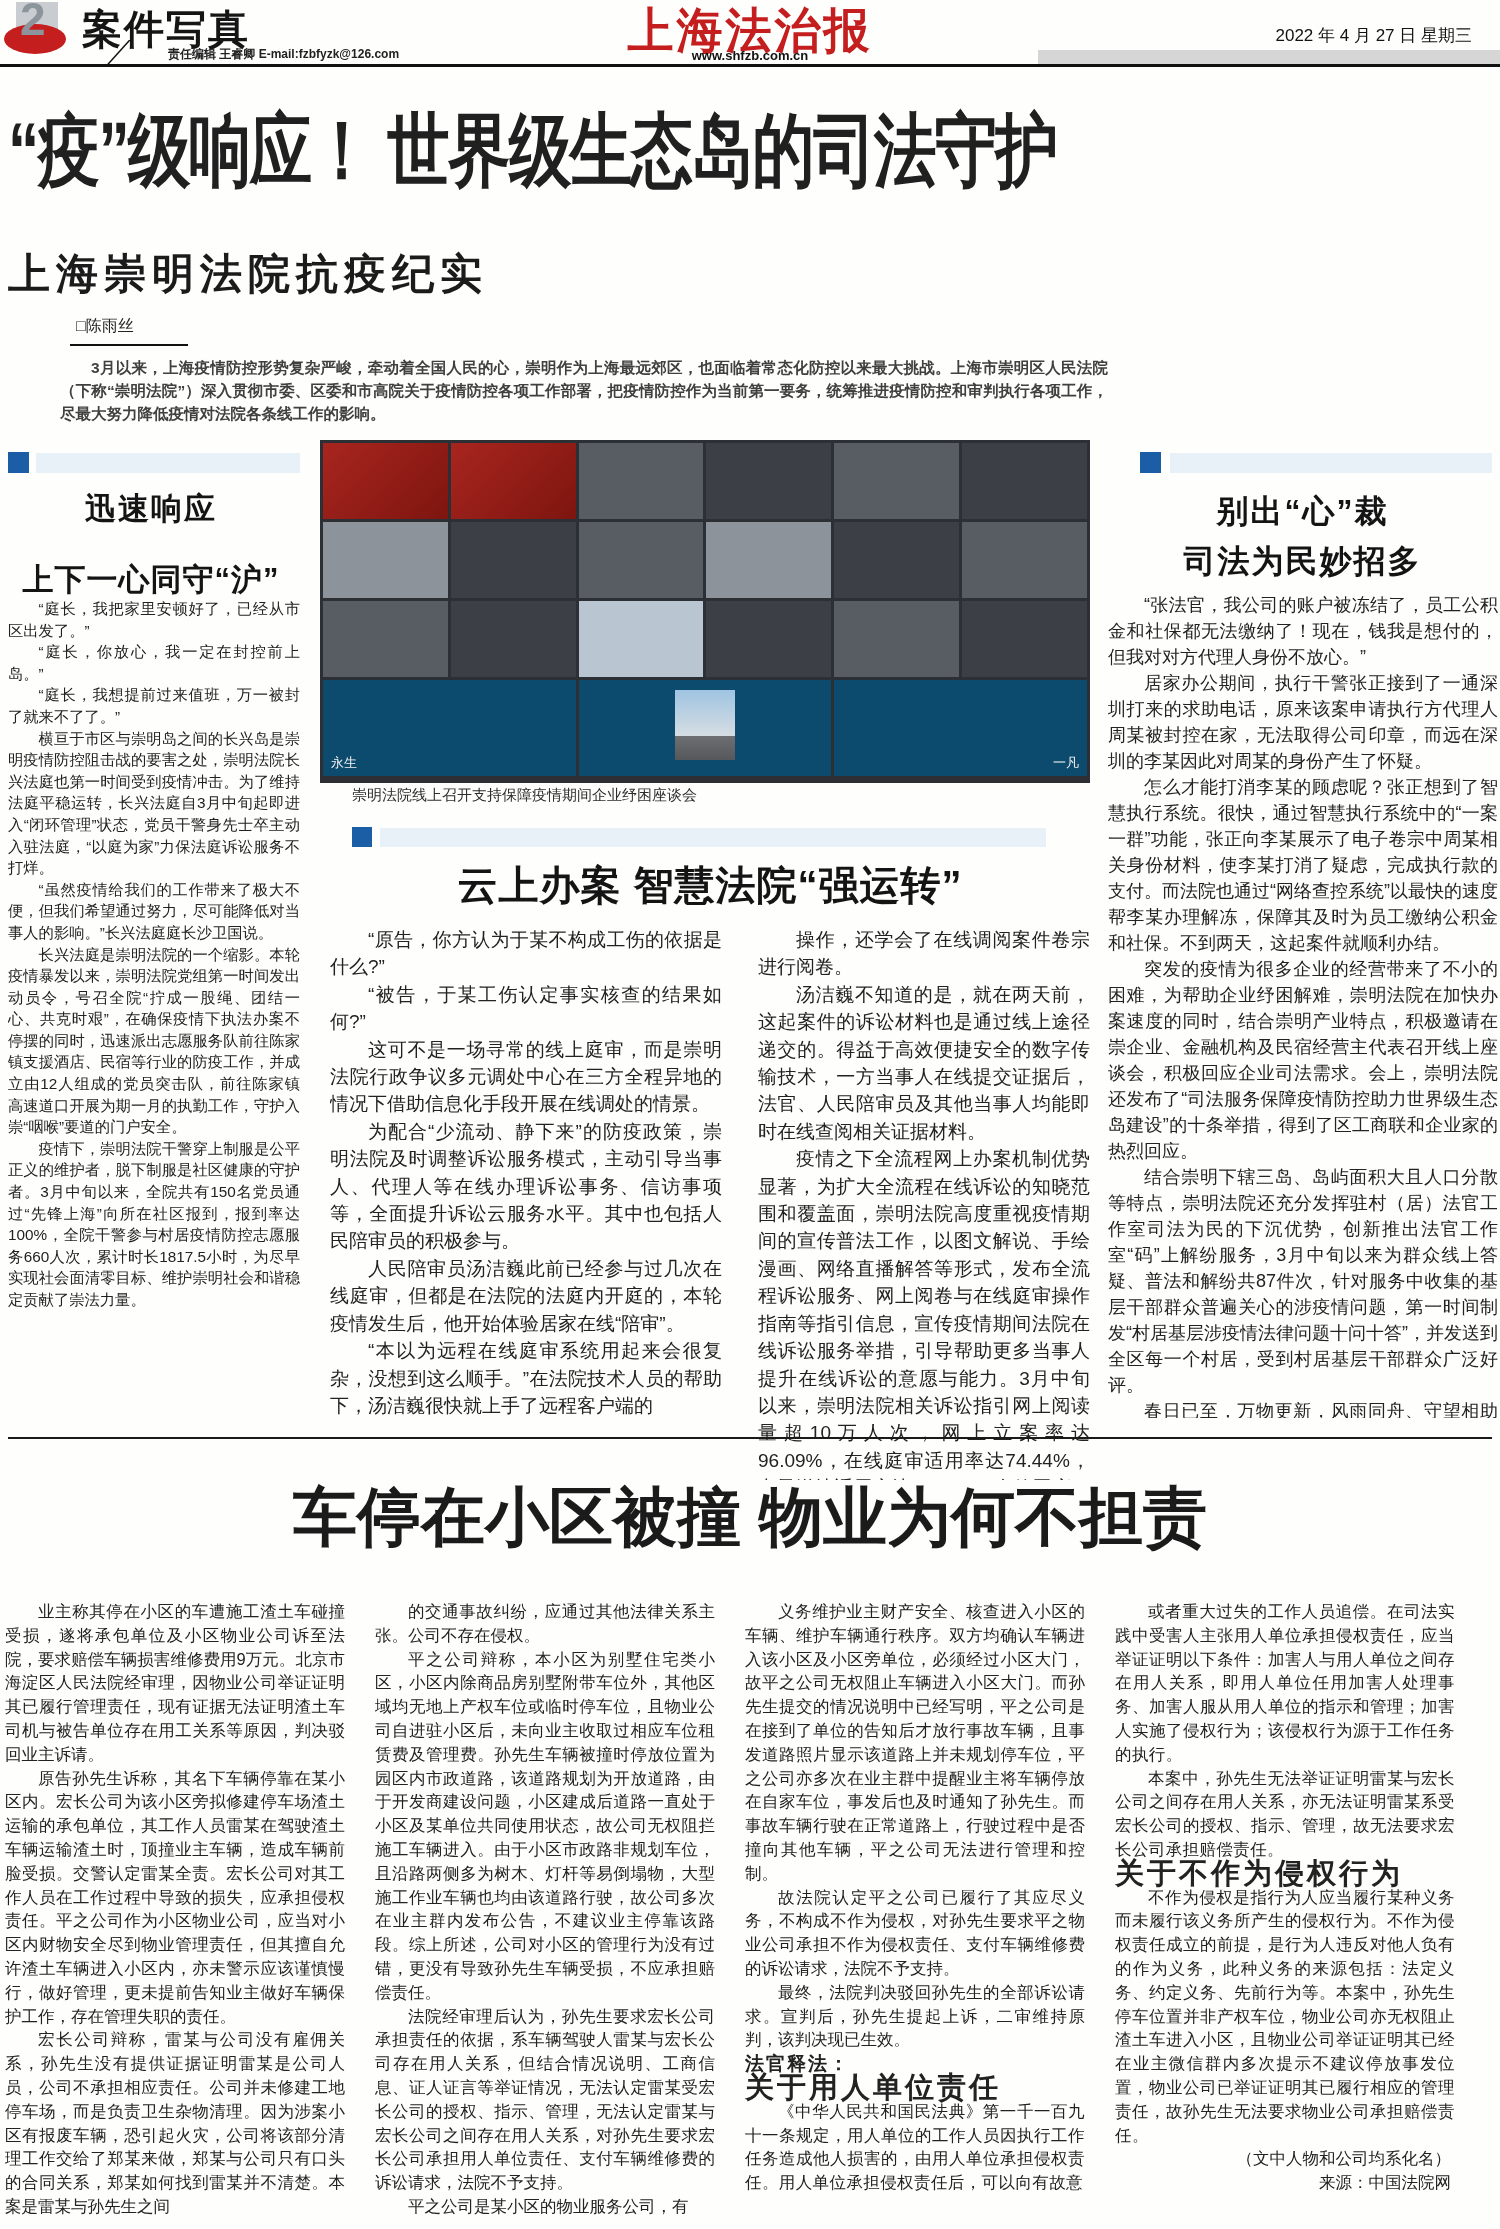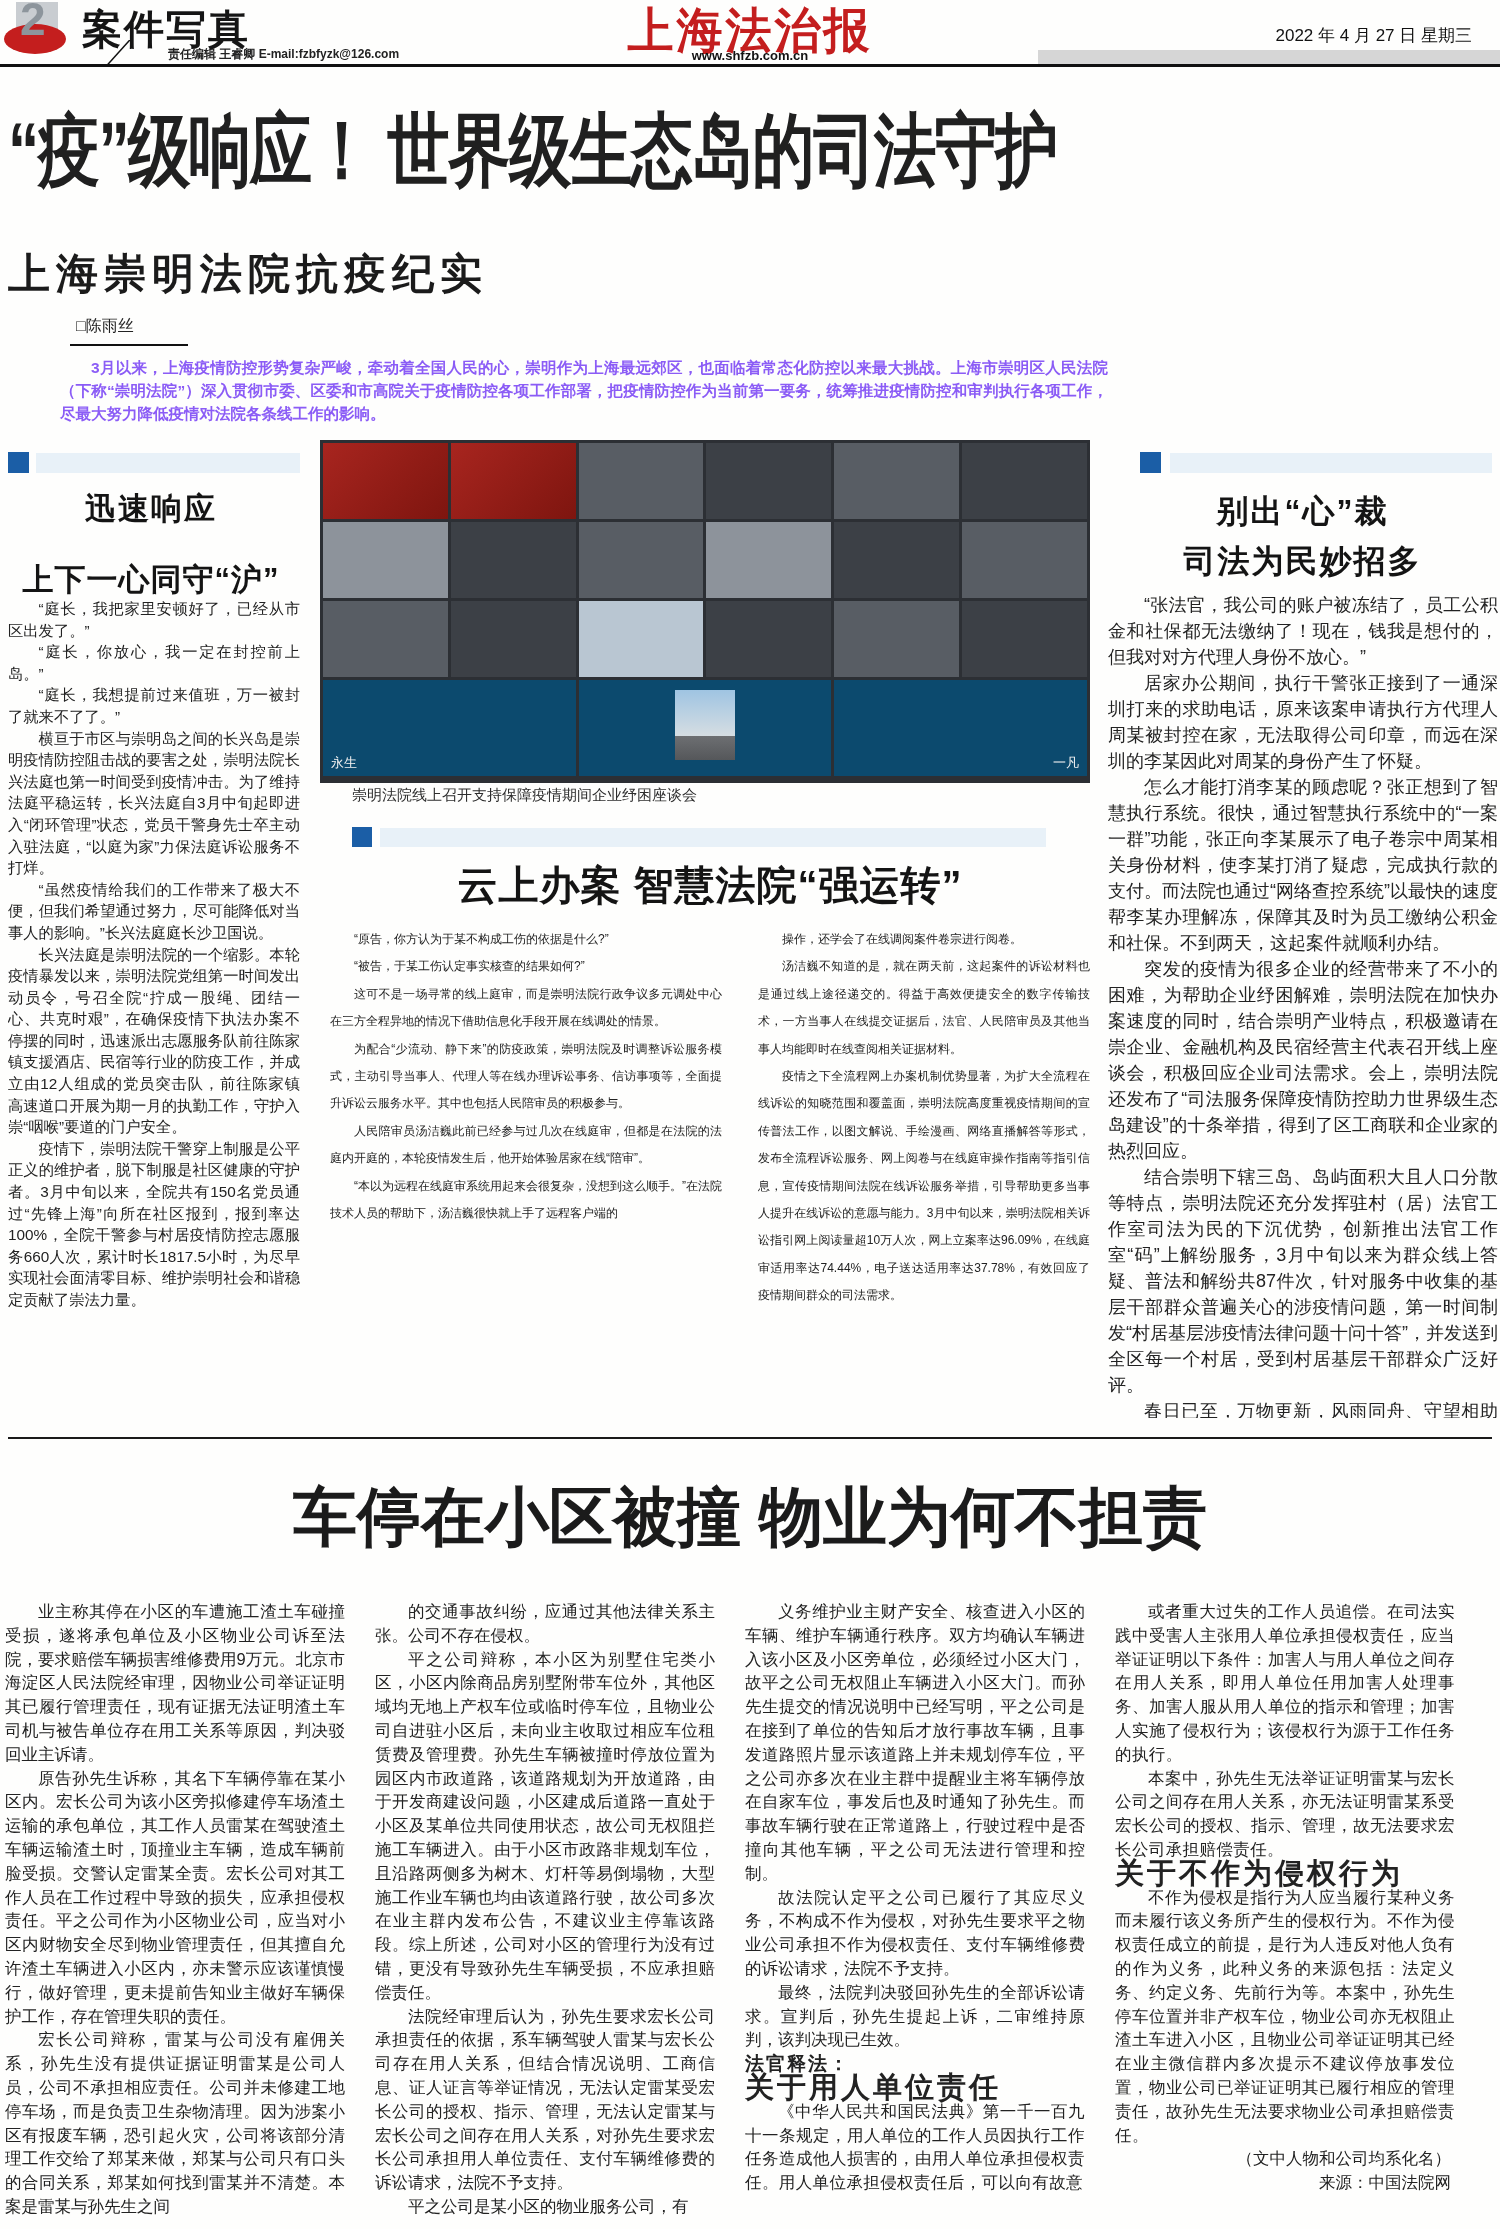--- a/index.html
+++ b/index.html
@@ -19,21 +19,21 @@
   .dateline{position:absolute;right:28px;top:24px;font-size:17px;color:#111;}
   .hdr-graybar{position:absolute;left:1038px;top:50px;width:462px;height:16px;background:#d6d6d6;}
   .hdr-rule{position:absolute;left:0;top:64px;width:1500px;height:3px;background:#111;}
   
   .headline{position:absolute;left:8px;top:98px;white-space:nowrap;font-size:80px;font-weight:900;
             letter-spacing:-2px;color:#202020;transform:scaleX(0.78);transform-origin:left top;}
   .subtitle{position:absolute;left:8px;top:246px;font-size:42px;font-weight:bold;letter-spacing:6px;color:#1b1b1b;}
   .byline{position:absolute;left:76px;top:316px;font-size:16px;color:#222;}
   .byline-rule{position:absolute;left:70px;top:344px;width:118px;height:2px;background:#111;}
   .lead{position:absolute;left:60px;top:356px;width:1048px;font-size:15.5px;line-height:23px;font-weight:600;
-        text-align:justify;text-indent:2em;color:#8b5cf6;}
+        text-align:justify;text-indent:2em;color:#404040;}
   
   .marker{position:absolute;width:21px;height:21px;}
   .band{position:absolute;height:20px;}
   .sec-title{position:absolute;text-align:center;font-weight:bold;color:#141414;}
   
   .left-title1{left:0;top:488px;width:302px;font-size:31px;letter-spacing:2px;}
   .left-title2{left:0;top:559px;width:302px;font-size:31px;letter-spacing:1px;}
   .left-body{position:absolute;left:8px;top:598px;width:292px;height:802px;overflow:hidden;
              font-size:15.3px;line-height:21.6px;color:#222;}
   
@@ -48,21 +48,21 @@
   .pbig{flex:1;height:96px;background:#0c4a6e;position:relative;}
   .pname{position:absolute;bottom:4px;font-size:13px;color:#f2f2f2;}
   .pname-l{left:8px;} .pname-r{right:8px;}
   .psky{position:absolute;left:38%;top:10px;width:24%;height:70px;background:linear-gradient(#9fc4e2,#d5dde2 65%,#6d6f72 66%,#55575a);}
   .caption{position:absolute;left:352px;top:786px;font-size:15px;color:#2d2d2d;}
   
   .center-title{left:330px;top:858px;width:760px;font-size:40px;letter-spacing:1px;}
   .center-body{position:absolute;left:330px;top:926px;width:760px;height:554px;overflow:hidden;display:flex;gap:36px;}
   .ccol1{width:392px;} .ccol2{width:332px;}
   .center-body p,.right-body p,.left-body p{margin:0;text-indent:2em;text-align:justify;}
-  .center-body{font-size:12px;line-height:27.4px;color:#222;}
+  .center-body{font-size:19px;line-height:27.4px;color:#222;}
   
   .right-title1{left:1105px;top:490px;width:395px;font-size:32px;letter-spacing:2px;}
   .right-title2{left:1105px;top:540px;width:395px;font-size:32px;letter-spacing:2px;}
   .right-body{position:absolute;left:1108px;top:592px;width:390px;height:826px;overflow:hidden;
               font-size:18px;line-height:26px;color:#222;}
   
   .mid-rule{position:absolute;left:8px;top:1437px;width:1484px;height:2px;background:#1a1a1a;}
   .bottom-headline{position:absolute;left:0;top:1474px;width:1500px;text-align:center;
                    font-size:64px;font-weight:900;color:#1b1b1b;letter-spacing:0px;}
   .bcol{position:absolute;top:1600px;width:340px;height:629px;overflow:hidden;font-size:16.5px;line-height:23.8px;color:#222;}

